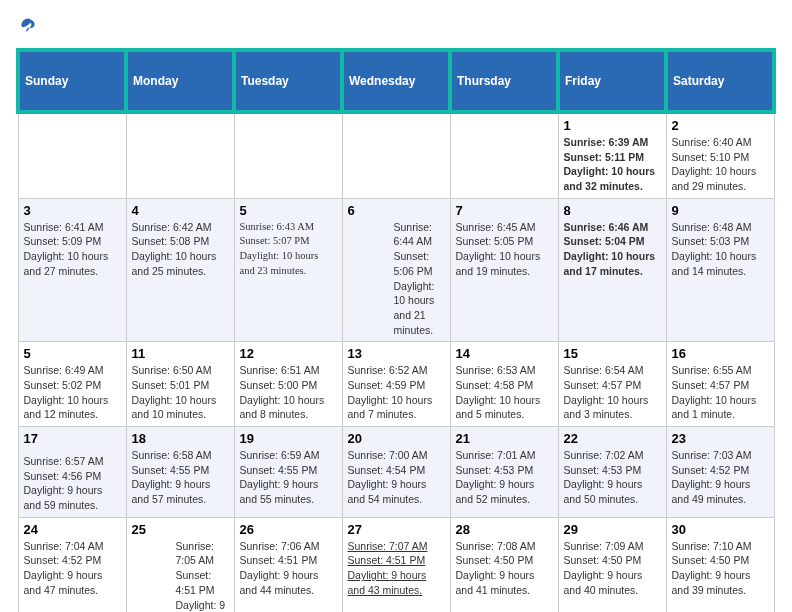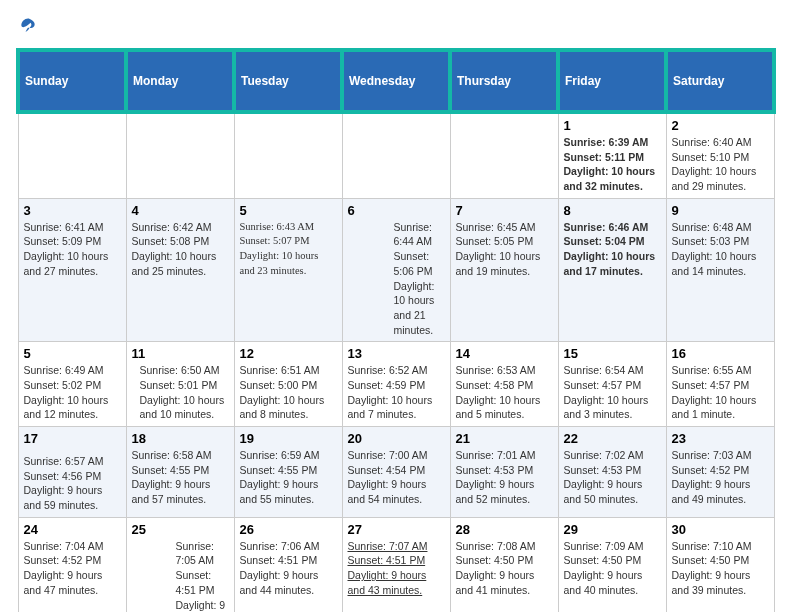--- a/index.html
+++ b/index.html
@@ -192,21 +192,21 @@
       <tr>
         <td>
           <span class="day-num">5</span>
           <div class="day-info" style="white-space: pre-line;">Sunrise: 6:49 AM
 Sunset: 5:02 PM
 Daylight: 10 hours
 and 12 minutes.</div>
         </td>
         <td>
           <span class="day-num">11</span>
-          <div class="day-info" style="white-space: pre-line; margin-left: 8px;">Sunrise: 6:50 AM
+          <div class="day-info" style="white-space: pre-line;">Sunrise: 6:50 AM
 Sunset: 5:01 PM
 Daylight: 10 hours
 and 10 minutes.</div>
         </td>
         <td>
           <span class="day-num">12</span>
           <div class="day-info" style="white-space: pre-line;">Sunrise: 6:51 AM
 Sunset: 5:00 PM
 Daylight: 10 hours
 and 8 minutes.</div>

